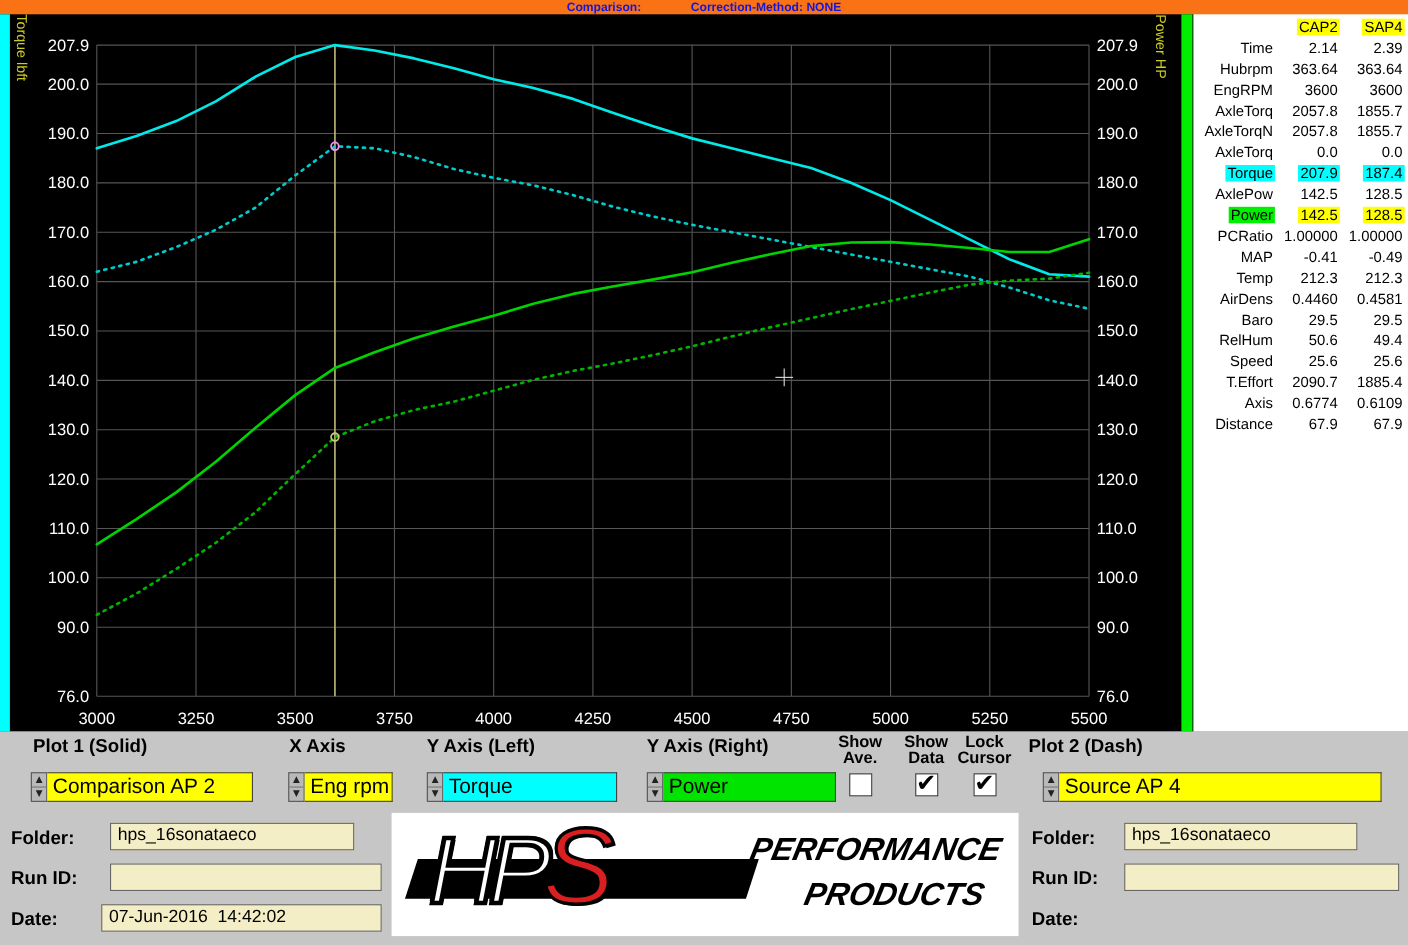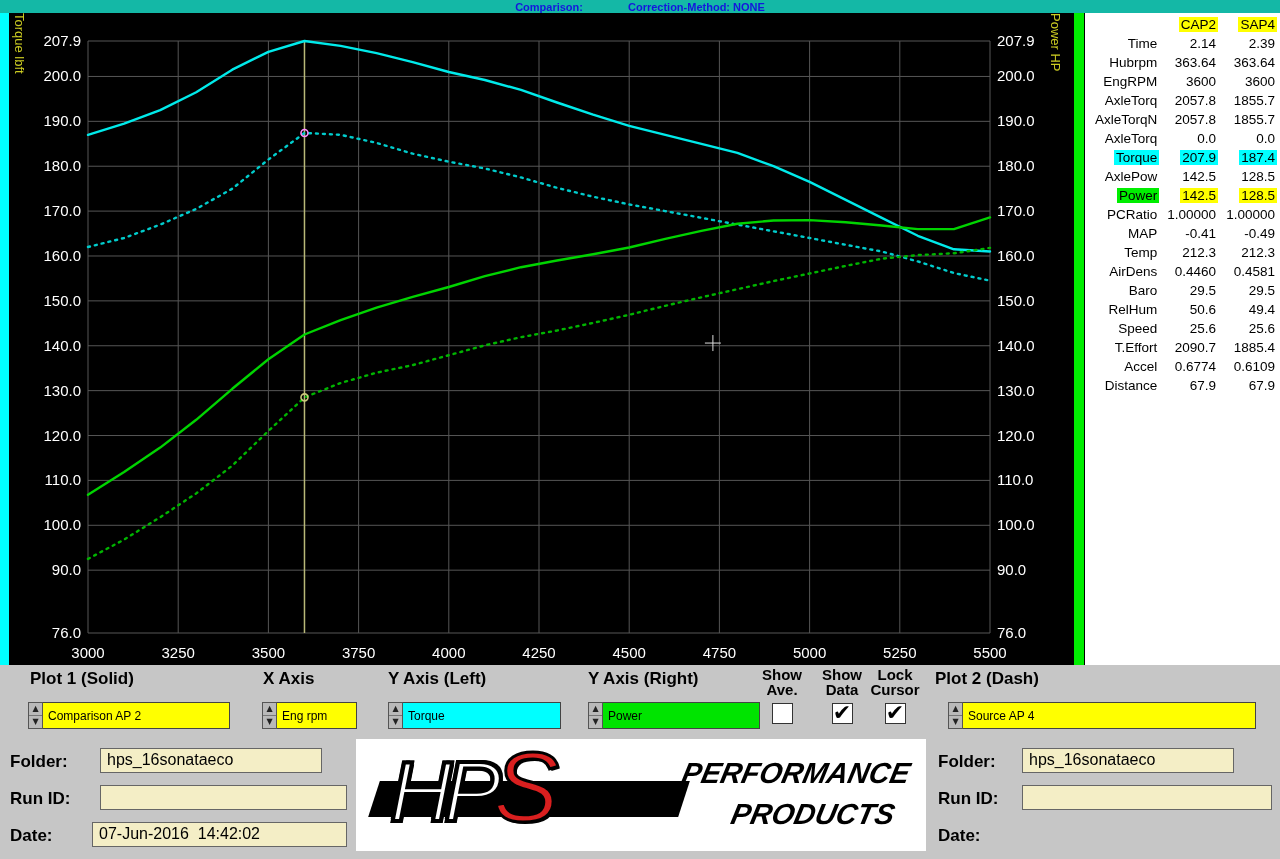--- a/index.html
+++ b/index.html
@@ -1,18 +1,18 @@
 <!DOCTYPE html>
 <html><head>
 <meta charset="utf-8">
 <style>
   * { box-sizing: border-box; margin: 0; padding: 0; }
   html,body { width:1280px; height:859px; overflow:hidden; background:#c6c6c6;
               font-family:"Liberation Sans", sans-serif; }
-  .screen { position:relative; width:1280px; height:789px; background:#14b8a6; }
+  .screen { position:relative; width:1280px; height:789px; background:#f97316; }
 
   
   .topbar { position:absolute; left:0; top:0; width:1280px; height:13px;
             display:flex; justify-content:center; gap:45px; align-items:center;
             font-size:11px; font-weight:bold; color:#1515dd; }
 
   
   .chart-area { position:absolute; left:0; top:13px; width:1085px; height:652px; background:#000; }
   .strip-left  { position:absolute; left:0; top:0; width:9px;  height:652px; background:#00ffff; }
   .strip-right { position:absolute; left:1074px; top:0; width:10px; height:652px; background:#00ee00; }
@@ -37,21 +37,21 @@
 
   
   .controls { position:absolute; left:0; top:665px; width:1280px; height:194px; background:#c6c6c6; }
   .sec-label { position:absolute; top:4px; font-size:17px; font-weight:bold; color:#000; }
   .combo-group { position:absolute; top:37px; height:27px; display:flex; }
   .spin { width:15px; height:27px; border:1px solid #555; background:#b9b9b9;
           display:flex; flex-direction:column; }
   .spin span { flex:1; font-size:8px; line-height:12px; text-align:center; color:#222;
                font-family:"DejaVu Sans", sans-serif; }
   .spin span:first-child { border-bottom:1px solid #777; }
-  .combo { height:27px; border:1px solid #444; border-left:none; font-size:12px; color:#000;
+  .combo { height:27px; border:1px solid #444; border-left:none; font-size:19px; color:#000;
            display:flex; align-items:center; padding:12px 5px; overflow:hidden; white-space:nowrap; }
   .combo.yellow { background:#ffff00; }
   .combo.cyan   { background:#00ffff; }
   .combo.green  { background:#00e400; }
 
   .cb-group { position:absolute; top:2px; display:flex; flex-direction:column; align-items:center; }
   .cb-label { font-size:15px; font-weight:bold; line-height:15px; text-align:center; }
   .cb { width:21px; height:21px; background:#fff; border:1px solid #333; margin-top:6px;
         font-family:"DejaVu Sans", sans-serif; font-size:22px; font-weight:bold; color:#000;
         line-height:18px; text-align:center; overflow:visible; }
@@ -254,21 +254,21 @@
             <td class="lbl"><span>Speed</span></td>
             <td class="val"><span>25.6</span></td>
             <td class="val"><span>25.6</span></td>
           </tr>
           <tr>
             <td class="lbl"><span>T.Effort</span></td>
             <td class="val"><span>2090.7</span></td>
             <td class="val"><span>1885.4</span></td>
           </tr>
           <tr>
-            <td class="lbl"><span>Accel</span></td>
+            <td class="lbl"><span>Axis</span></td>
             <td class="val"><span>0.6774</span></td>
             <td class="val"><span>0.6109</span></td>
           </tr>
           <tr>
             <td class="lbl"><span>Distance</span></td>
             <td class="val"><span>67.9</span></td>
             <td class="val"><span>67.9</span></td>
           </tr>
         </tbody>
       </table>

